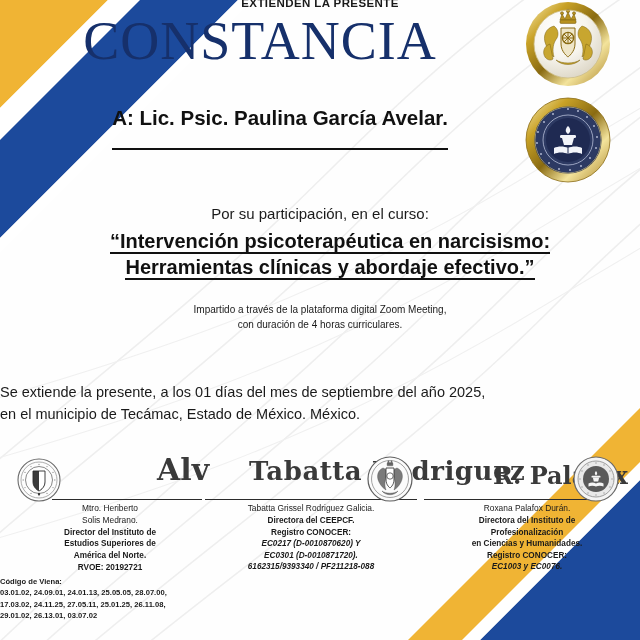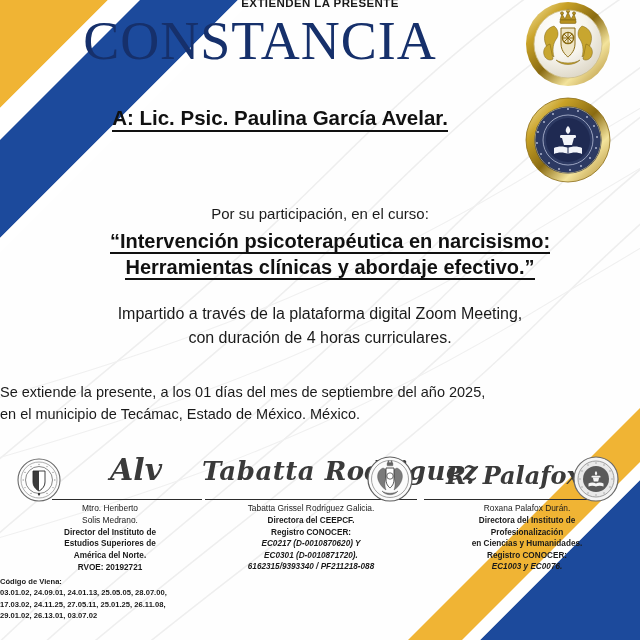--- a/index.html
+++ b/index.html
@@ -44,21 +44,21 @@
     font-family:"Liberation Serif", serif;
     font-size:54px;line-height:1;
     color:#16306b;letter-spacing:1px;
   }
   .recipient{
     position:absolute;top:106px;left:0;width:560px;
     text-align:center;z-index:4;
     font-size:20.5px;font-weight:bold;color:#111;
   }
   .recipient span{
-    border-bottom:2px solid #111;padding-bottom:1px;
+    border-bottom:2px solid #111;padding-bottom:19px;
   }
 
   .participation{
     position:absolute;top:205px;left:0;width:640px;
     text-align:center;z-index:4;
     font-size:15px;color:#1a1a1a;
   }
   .course-title{
     position:absolute;top:228px;left:10px;width:640px;
     text-align:center;z-index:4;
@@ -67,21 +67,21 @@
   .course-title .ln{
     display:block;
   }
   .course-title .u{
     border-bottom:2px solid #111;
   }
 
   .imparted{
     position:absolute;top:302px;left:0;width:640px;
     text-align:center;z-index:4;
-    font-size:16px;color:#1a1a1a;line-height:1.5;
+    font-size:10px;color:#1a1a1a;line-height:1.5;
   }
   .folio{
     position:absolute;top:344px;left:0;width:640px;
     text-align:center;z-index:4;
     font-size:15px;font-weight:bold;font-style:italic;color:#111;
   }
   .folio .code{border-bottom:1.5px solid #111;}
 
   .issued{
     position:absolute;top:381px;left:0;width:640px;
@@ -110,23 +110,23 @@
 
   .sig-name{font-size:8.4px;font-weight:normal;}
   .sig-line{display:block;}
   .sig-italic{font-style:italic;}
 
   .sig-space{position:relative;height:44px;}
 
   .script{
     position:absolute;
     font-family:"DejaVu Serif", serif;
-    font-style:italic;
     color:#3a3a3a;
     white-space:nowrap;
+    margin-left:47px;
   }
 
   .viena{
     position:absolute;top:576px;left:0;width:514px;
     text-align:left;z-index:4;
     font-size:7.6px;font-weight:bold;color:#1a1a1a;line-height:1.5;
   }
   .viena .vline{display:block;}
 
   .mini-seal{position:absolute;z-index:5;}

